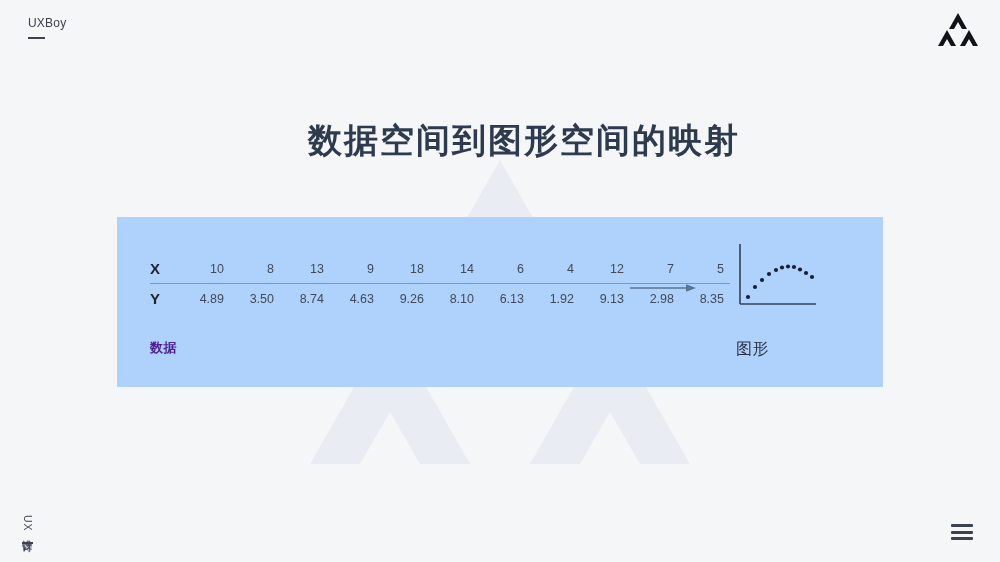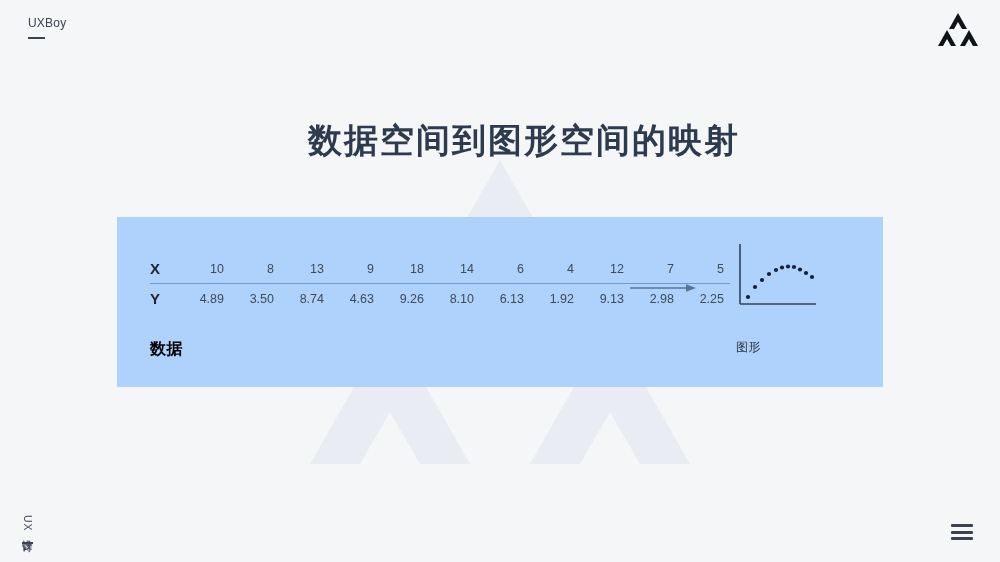--- a/index.html
+++ b/index.html
@@ -113,23 +113,23 @@
     border-bottom: 1px solid #6f9ccc;
   }
   table.data-table td.cell {
     min-width: 38px;
     padding: 0 6px;
   }
   .data-caption {
     position: absolute;
     left: 33px;
     top: 122px;
-    font-size: 16px;
+    font-size: 13px;
     font-weight: 700;
-    color: #000000;
+    color: #4c1d95;
     letter-spacing: 0.5px;
   }
 
   
   .arrow-wrap {
     position: absolute;
     left: 513px;
     top: 64px;
     width: 66px;
     height: 14px;
@@ -140,21 +140,21 @@
     position: absolute;
     left: 619px;
     top: 25px;
     width: 86px;
     height: 72px;
   }
   .chart-caption {
     position: absolute;
     left: 619px;
     top: 122px;
-    font-size: 12px;
+    font-size: 16px;
     font-weight: 400;
     color: #2b3544;
     letter-spacing: 0.5px;
   }
 
   
   .vlabel {
     position: absolute;
     left: 22px;
     bottom: 18px;
@@ -252,21 +252,21 @@
         <td class="cell">4.89</td>
         <td class="cell">3.50</td>
         <td class="cell">8.74</td>
         <td class="cell">4.63</td>
         <td class="cell">9.26</td>
         <td class="cell">8.10</td>
         <td class="cell">6.13</td>
         <td class="cell">1.92</td>
         <td class="cell">9.13</td>
         <td class="cell">2.98</td>
-        <td class="cell">2.25</td>
+        <td class="cell">8.35</td>
       </tr>
     </tbody>
       </table>
   </div>
 
   <div class="data-caption">数据</div>
 
   <div class="arrow-wrap">
     <svg viewBox="0 0 66 14" width="66" height="14" aria-hidden="true">
       <line x1="0" y1="7" x2="58" y2="7" stroke="#5a7494" stroke-width="1.3"></line>

